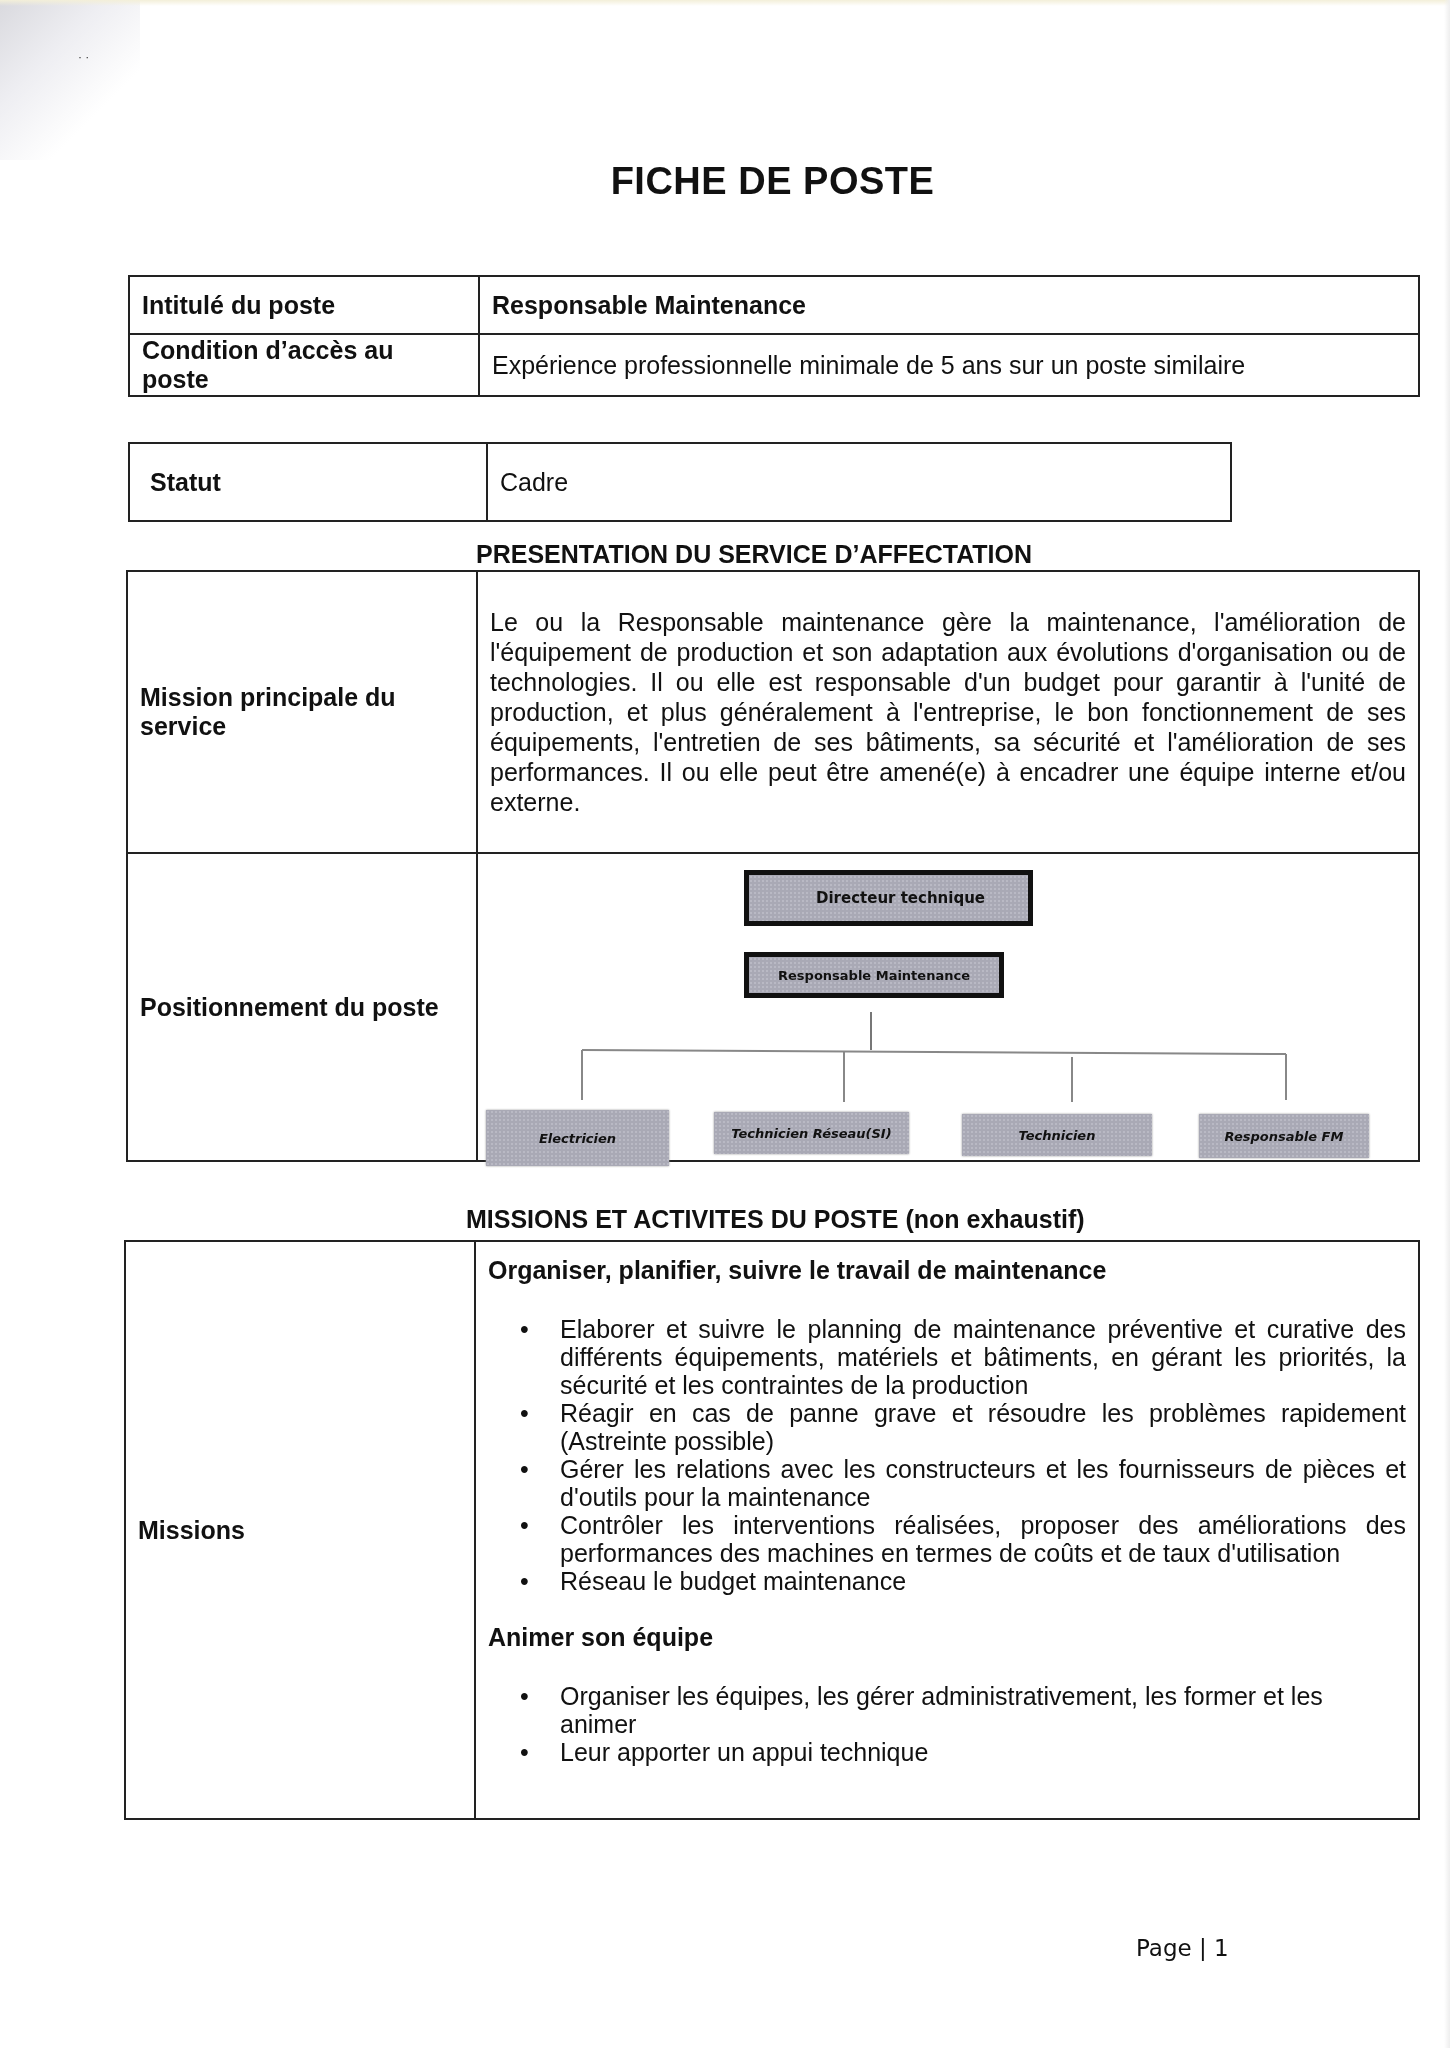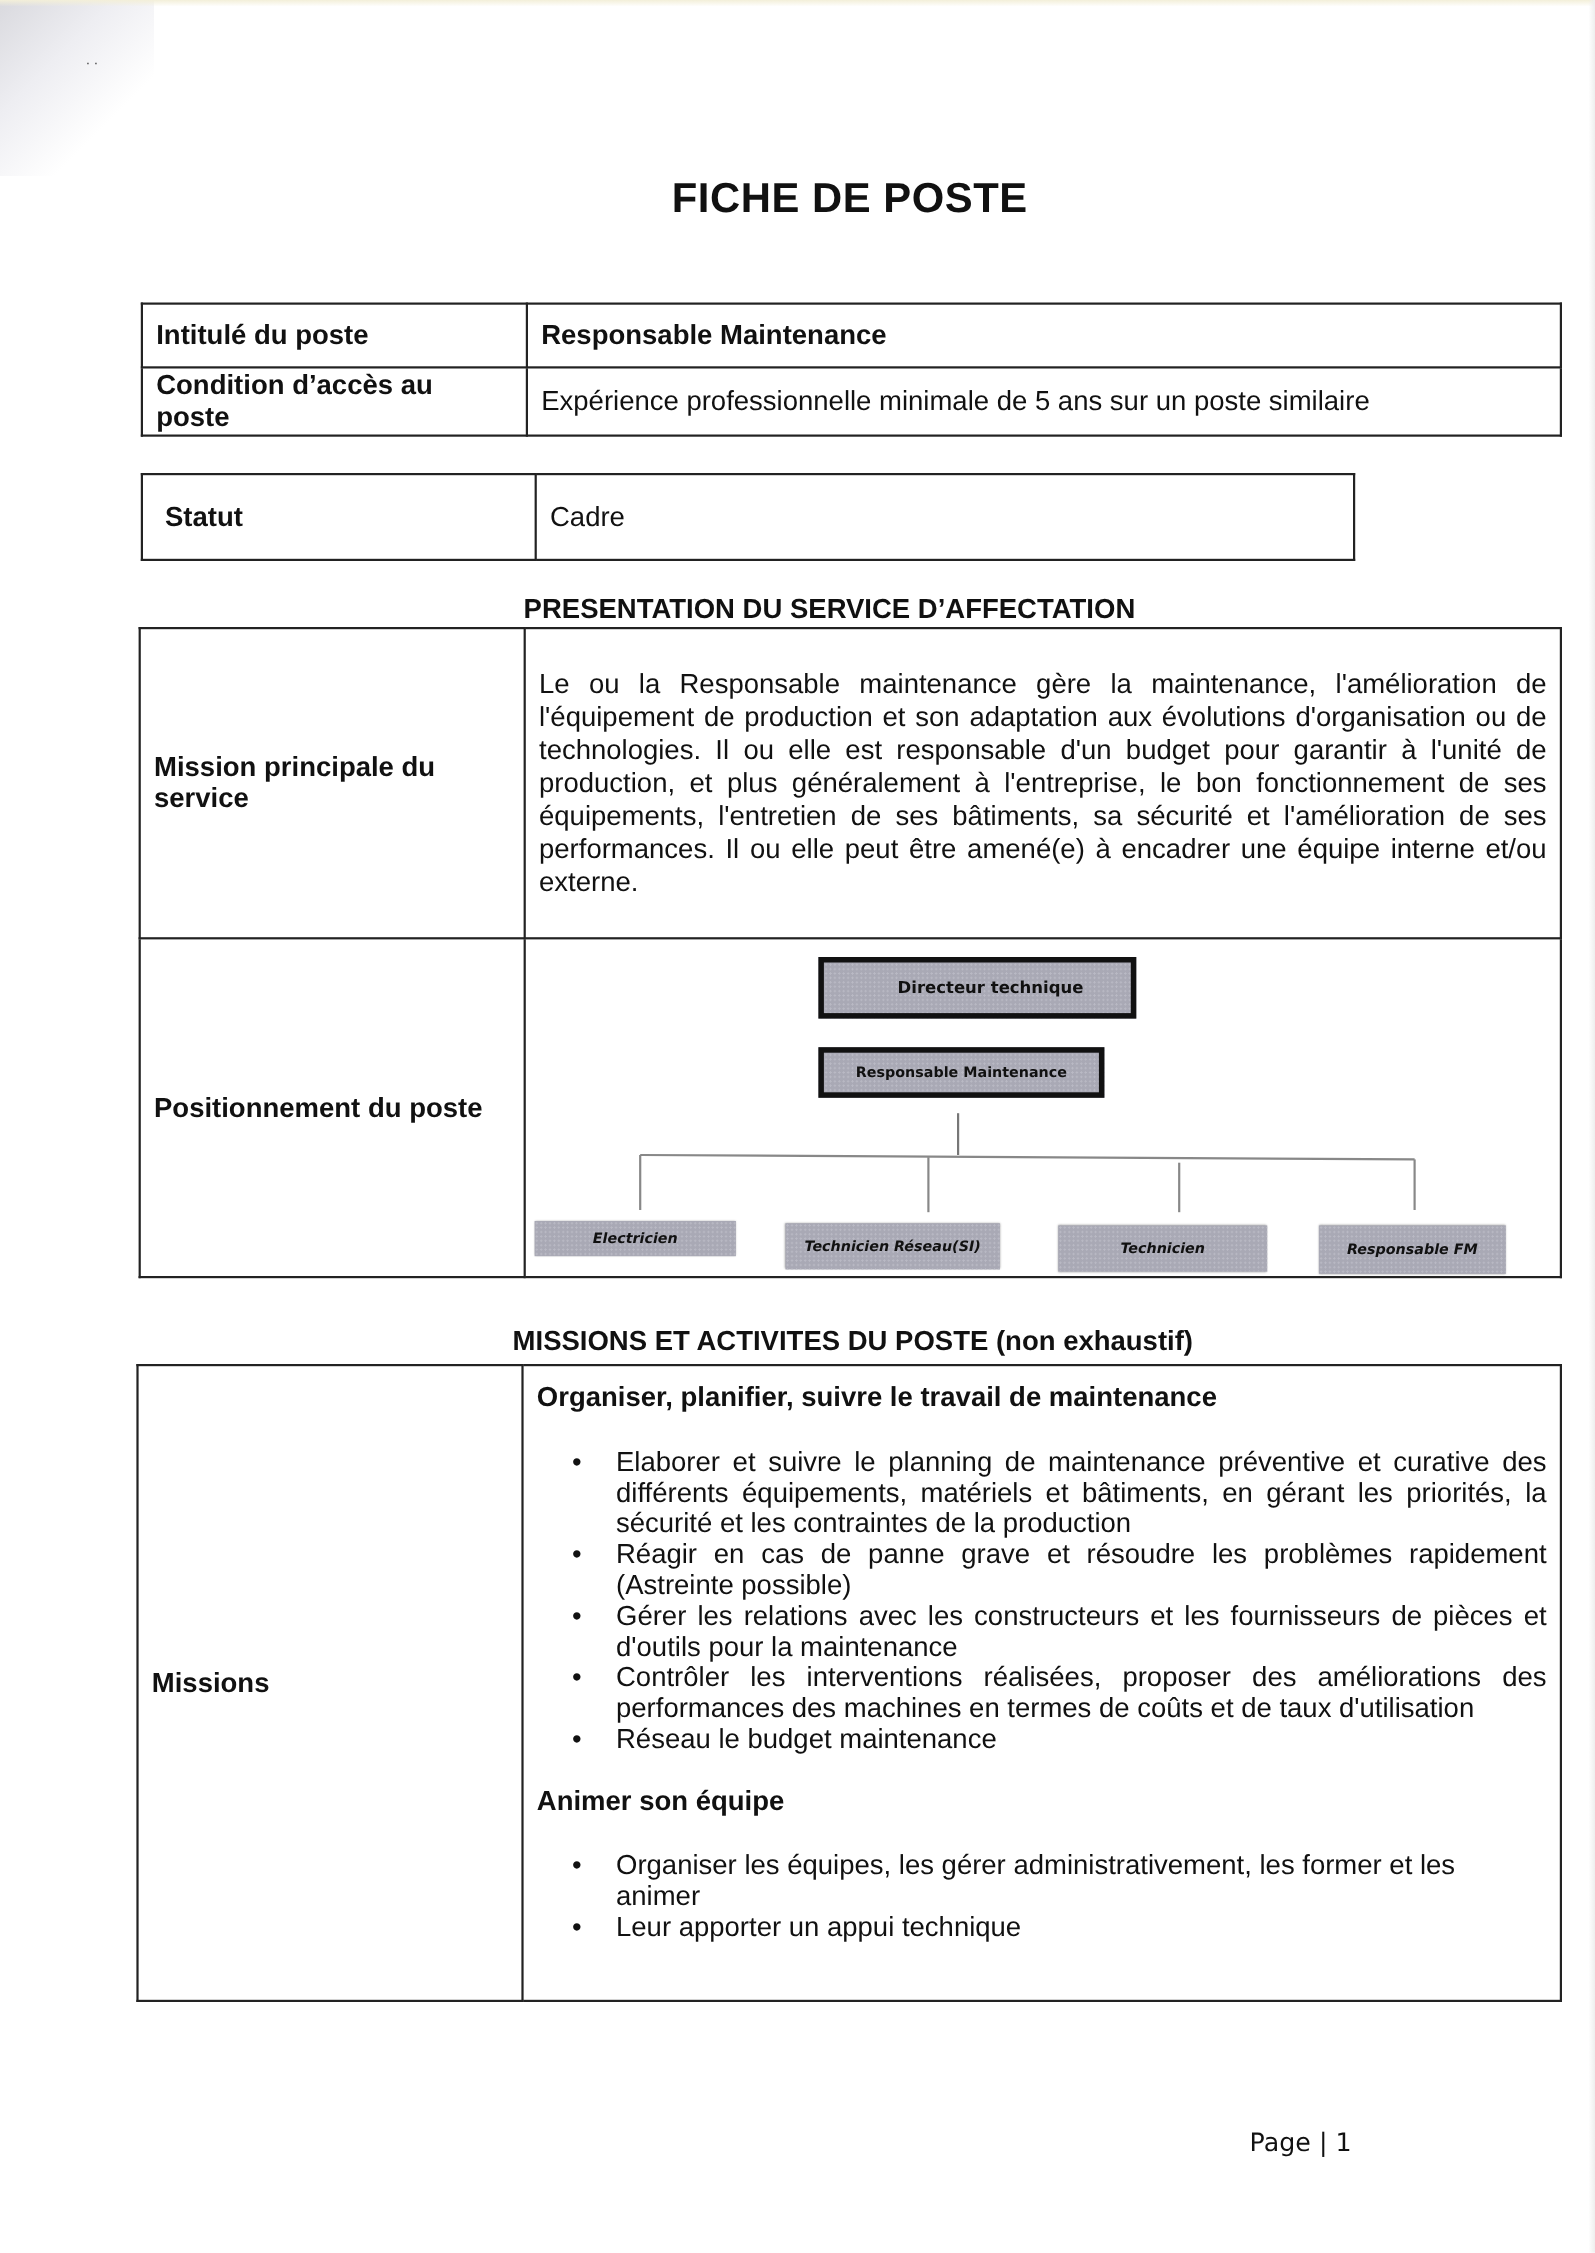--- a/index.html
+++ b/index.html
@@ -61,21 +61,21 @@
       width: 324px;
       line-height: 29px;
     }
     td.value { line-height: 29px; }
     .bold { font-weight: bold; }
 
     #t1 { left: 128px; top: 275px; width: 1292px; }
     #t1 tr.r1 td { height: 56px; }
     #t1 tr.r2 td { height: 60px; }
 
-    #t2 { left: 128px; top: 430px; width: 1104px; }
+    #t2 { left: 128px; top: 442px; width: 1104px; }
     #t2 td { height: 76px; }
 
     .section-head {
       position: absolute;
       font-size: 25px;
       font-weight: bold;
     }
     #sh1 { left: 476px; top: 540px; }
     #sh2 { left: 466px; top: 1205px; }
 
@@ -202,21 +202,21 @@
         <svg class="lines" width="940" height="306">
           <line x1="405" y1="158" x2="405" y2="196" stroke="#777" stroke-width="2"></line>
           <line x1="116" y1="196" x2="820" y2="200" stroke="#888" stroke-width="2"></line>
           <line x1="116" y1="196" x2="116" y2="246" stroke="#888" stroke-width="2"></line>
           <line x1="378" y1="198" x2="378" y2="248" stroke="#888" stroke-width="2"></line>
           <line x1="606" y1="203" x2="606" y2="248" stroke="#888" stroke-width="2"></line>
           <line x1="820" y1="200" x2="820" y2="246" stroke="#888" stroke-width="2"></line>
         </svg>
         <div class="box top" style="left:278px; top:16px; width:255px; height:46px;padding-left:24px;">Directeur technique</div>
         <div class="box top" style="left:278px; top:98px; width:250px; height:36px; font-size:13px;">Responsable Maintenance</div>
-        <div class="box sub" style="left:20px; top:256px; width:183px; height:32px;text-align:right;">Electricien</div>
+        <div class="box sub" style="left:20px; top:256px; width:183px; height:56px;text-align:right;">Electricien</div>
         <div class="box sub" style="left:248px; top:258px; width:195px; height:42px;">Technicien Réseau(SI)</div>
         <div class="box sub" style="left:496px; top:260px; width:190px; height:42px;">Technicien</div>
         <div class="box sub" style="left:733px; top:260px; width:170px; height:44px;">Responsable FM</div>
       </div>
     </td>
   </tr>
 </tbody>
   </table>
 
 <div class="section-head" id="sh2">MISSIONS ET ACTIVITES DU POSTE (non exhaustif)</div>

